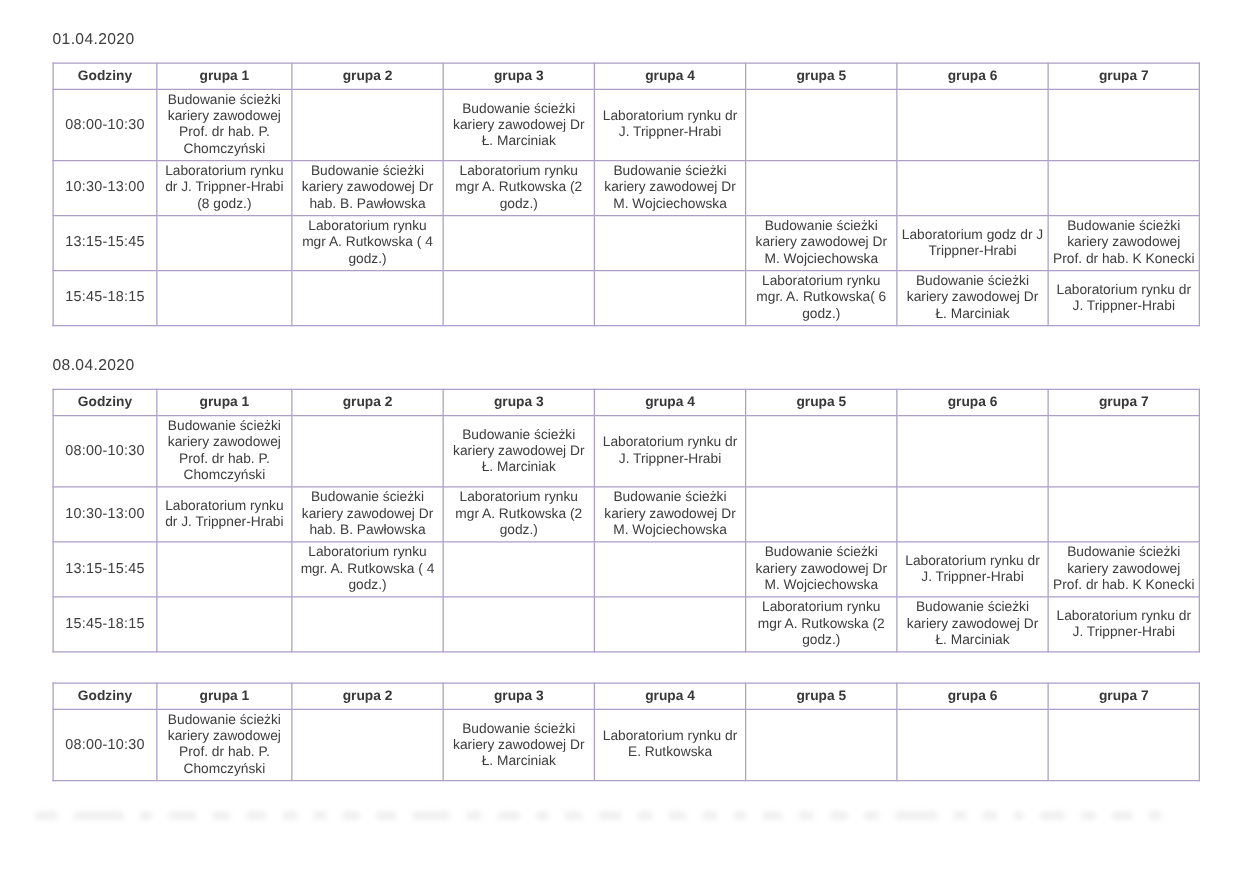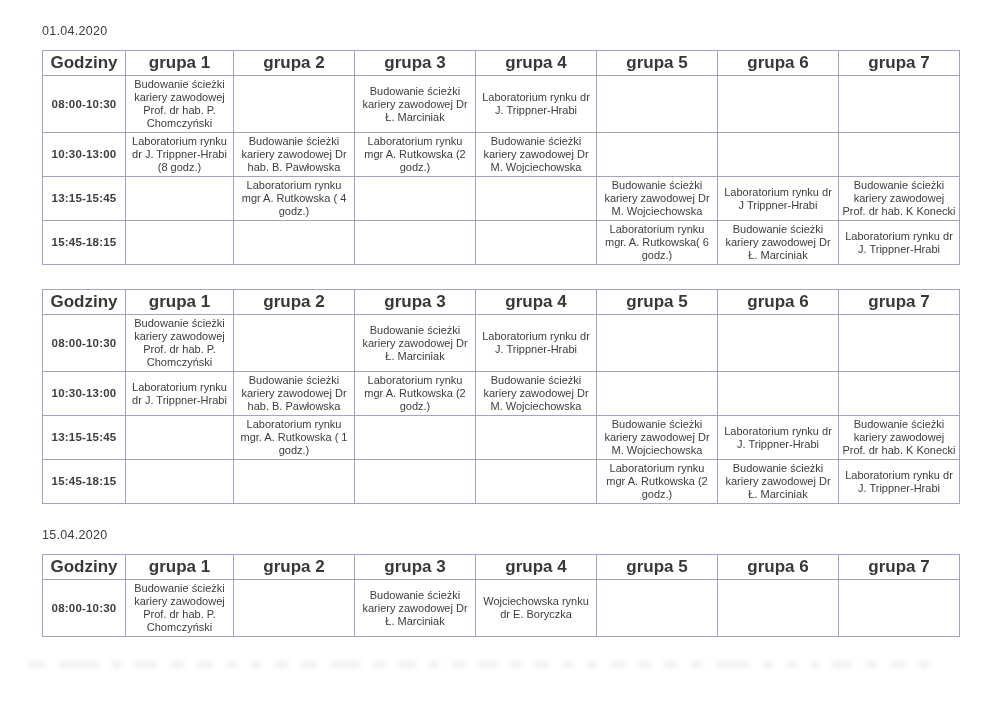--- a/index.html
+++ b/index.html
@@ -33,34 +33,34 @@
   }
   .schedule-table th, .schedule-table td {
     border: 1px solid #ab9ec7;
     box-sizing: border-box;
     text-align: center;
     vertical-align: middle;
     overflow: hidden;
   }
   .schedule-table th {
     font-weight: 700;
-    font-size: 17px;
+    font-size: 11px;
     height: 21px;
     padding: 2px 3px;
     color: #383838;
     text-align: center;
   }
   .schedule-table td {
     font-size: 11px;
     line-height: 13px;
     padding: 2px 3px;
     color: #3d3d3d;
   }
   .schedule-table td.time-cell {
-    font-weight: 700;
+    font-weight: 400;
     font-size: 11.5px;
     letter-spacing: 0.2px;
   }
   .schedule-table tbody tr { height: 44px; }
   col.c-time { width: 83px; }
   col.c-g1  { width: 108px; }
   col.c-g   { width: 121px; }
   
   .ghost-row {
     margin-top: 16px;
@@ -130,32 +130,101 @@
               <td></td>
               <td></td>
             </tr>
             <tr>
               <td class="time-cell">13:15-15:45</td>
               <td></td>
               <td>Laboratorium rynku mgr A.  Rutkowska ( 4 godz.)</td>
               <td></td>
               <td></td>
               <td>Budowanie ścieżki kariery zawodowej  Dr M. Wojciechowska</td>
-              <td>Laboratorium rynku dr J Trippner-Hrabi</td>
+              <td>Laboratorium godz dr J Trippner-Hrabi</td>
               <td>Budowanie ścieżki kariery zawodowej Prof. dr hab. K Konecki</td>
             </tr>
             <tr>
               <td class="time-cell">15:45-18:15</td>
               <td></td>
               <td></td>
               <td></td>
               <td></td>
               <td>Laboratorium rynku mgr. A.  Rutkowska( 6 godz.)</td>
               <td>Budowanie ścieżki kariery zawodowej  Dr Ł. Marciniak</td>
               <td>Laboratorium rynku dr J.  Trippner-Hrabi</td>
+            </tr>
+          </tbody>
+        </table>
+      </section>
+      <section class="schedule-block">
+        <h2 class="date-title">08.04.2020</h2>
+        <table class="schedule-table">
+          <colgroup>
+            <col class="c-time">
+            <col class="c-g1">
+            <col class="c-g">
+            <col class="c-g">
+            <col class="c-g">
+            <col class="c-g">
+            <col class="c-g">
+            <col class="c-g">
+          </colgroup>
+          <thead>
+            <tr>
+              <th>Godziny</th>
+              <th>grupa 1</th>
+              <th>grupa 2</th>
+              <th>grupa 3</th>
+              <th>grupa 4</th>
+              <th>grupa 5</th>
+              <th>grupa 6</th>
+              <th>grupa 7</th>
+            </tr>
+          </thead>
+          <tbody>
+            <tr>
+              <td class="time-cell">08:00-10:30</td>
+              <td>Budowanie ścieżki kariery zawodowej Prof. dr hab. P. Chomczyński</td>
+              <td></td>
+              <td>Budowanie ścieżki kariery zawodowej Dr Ł. Marciniak</td>
+              <td>Laboratorium rynku dr J. Trippner-Hrabi</td>
+              <td></td>
+              <td></td>
+              <td></td>
+            </tr>
+            <tr>
+              <td class="time-cell">10:30-13:00</td>
+              <td>Laboratorium rynku dr J.  Trippner-Hrabi</td>
+              <td>Budowanie ścieżki kariery zawodowej Dr hab. B. Pawłowska</td>
+              <td>Laboratorium rynku mgr A.  Rutkowska (2 godz.)</td>
+              <td>Budowanie ścieżki kariery zawodowej   Dr M. Wojciechowska</td>
+              <td></td>
+              <td></td>
+              <td></td>
+            </tr>
+            <tr>
+              <td class="time-cell">13:15-15:45</td>
+              <td></td>
+              <td>Laboratorium  rynku mgr. A.  Rutkowska ( 4 godz.)</td>
+              <td></td>
+              <td></td>
+              <td>Budowanie ścieżki kariery zawodowej Dr M. Wojciechowska</td>
+              <td>Laboratorium rynku dr J. Trippner-Hrabi</td>
+              <td>Budowanie ścieżki kariery zawodowej Prof. dr hab. K Konecki</td>
+            </tr>
+            <tr>
+              <td class="time-cell">15:45-18:15</td>
+              <td></td>
+              <td></td>
+              <td></td>
+              <td></td>
+              <td>Laboratorium rynku mgr A.  Rutkowska (2 godz.)</td>
+              <td>Budowanie ścieżki kariery zawodowej  Dr Ł. Marciniak</td>
+              <td>Laboratorium rynku dr J. Trippner-Hrabi</td>
             </tr>
           </tbody>
         </table>
       </section>
       <section class="schedule-block">
         <table class="schedule-table">
           <colgroup>
             <col class="c-time">
             <col class="c-g1">
             <col class="c-g">
@@ -176,90 +245,21 @@
               <th>grupa 6</th>
               <th>grupa 7</th>
             </tr>
           </thead>
           <tbody>
             <tr>
               <td class="time-cell">08:00-10:30</td>
               <td>Budowanie ścieżki kariery zawodowej Prof. dr hab. P. Chomczyński</td>
               <td></td>
               <td>Budowanie ścieżki kariery zawodowej Dr Ł. Marciniak</td>
-              <td>Laboratorium rynku dr J. Trippner-Hrabi</td>
-              <td></td>
-              <td></td>
-              <td></td>
-            </tr>
-            <tr>
-              <td class="time-cell">10:30-13:00</td>
-              <td>Laboratorium rynku dr J.  Trippner-Hrabi</td>
-              <td>Budowanie ścieżki kariery zawodowej Dr hab. B. Pawłowska</td>
-              <td>Laboratorium rynku mgr A.  Rutkowska (2 godz.)</td>
-              <td>Budowanie ścieżki kariery zawodowej   Dr M. Wojciechowska</td>
-              <td></td>
-              <td></td>
-              <td></td>
-            </tr>
-            <tr>
-              <td class="time-cell">13:15-15:45</td>
-              <td></td>
-              <td>Laboratorium  rynku mgr. A.  Rutkowska ( 1 godz.)</td>
-              <td></td>
-              <td></td>
-              <td>Budowanie ścieżki kariery zawodowej Dr M. Wojciechowska</td>
-              <td>Laboratorium rynku dr J. Trippner-Hrabi</td>
-              <td>Budowanie ścieżki kariery zawodowej Prof. dr hab. K Konecki</td>
-            </tr>
-            <tr>
-              <td class="time-cell">15:45-18:15</td>
-              <td></td>
-              <td></td>
-              <td></td>
-              <td></td>
-              <td>Laboratorium rynku mgr A.  Rutkowska (2 godz.)</td>
-              <td>Budowanie ścieżki kariery zawodowej  Dr Ł. Marciniak</td>
-              <td>Laboratorium rynku dr J. Trippner-Hrabi</td>
-            </tr>
-          </tbody>
-        </table>
-      </section>
-      <section class="schedule-block">
-        <h2 class="date-title">15.04.2020</h2>
-        <table class="schedule-table">
-          <colgroup>
-            <col class="c-time">
-            <col class="c-g1">
-            <col class="c-g">
-            <col class="c-g">
-            <col class="c-g">
-            <col class="c-g">
-            <col class="c-g">
-            <col class="c-g">
-          </colgroup>
-          <thead>
-            <tr>
-              <th>Godziny</th>
-              <th>grupa 1</th>
-              <th>grupa 2</th>
-              <th>grupa 3</th>
-              <th>grupa 4</th>
-              <th>grupa 5</th>
-              <th>grupa 6</th>
-              <th>grupa 7</th>
-            </tr>
-          </thead>
-          <tbody>
-            <tr>
-              <td class="time-cell">08:00-10:30</td>
-              <td>Budowanie ścieżki kariery zawodowej Prof. dr hab. P. Chomczyński</td>
-              <td></td>
-              <td>Budowanie ścieżki kariery zawodowej Dr Ł. Marciniak</td>
-              <td>Wojciechowska rynku dr E. Boryczka</td>
+              <td>Laboratorium rynku dr E. Rutkowska</td>
               <td></td>
               <td></td>
               <td></td>
             </tr>
           </tbody>
         </table>
       </section>
     </div>
   <div class="ghost-row" id="ghost-row">
       <span class="blob" style="width: 18px;"></span>

